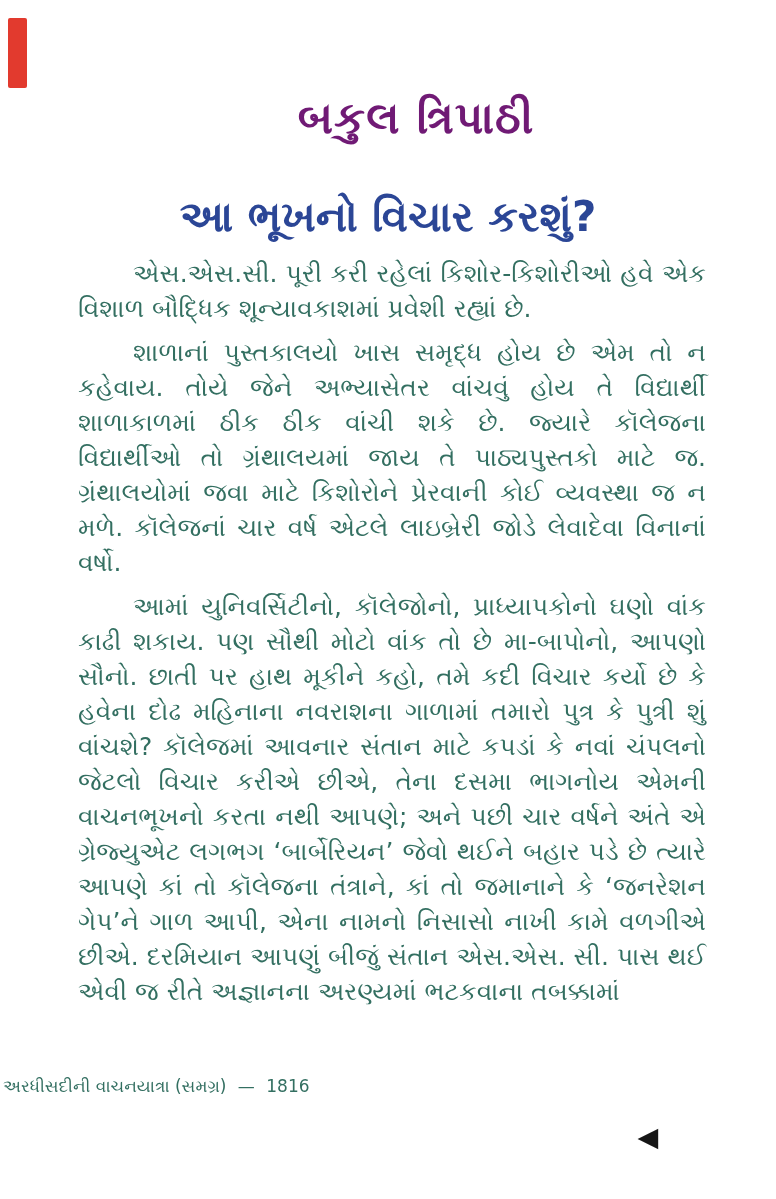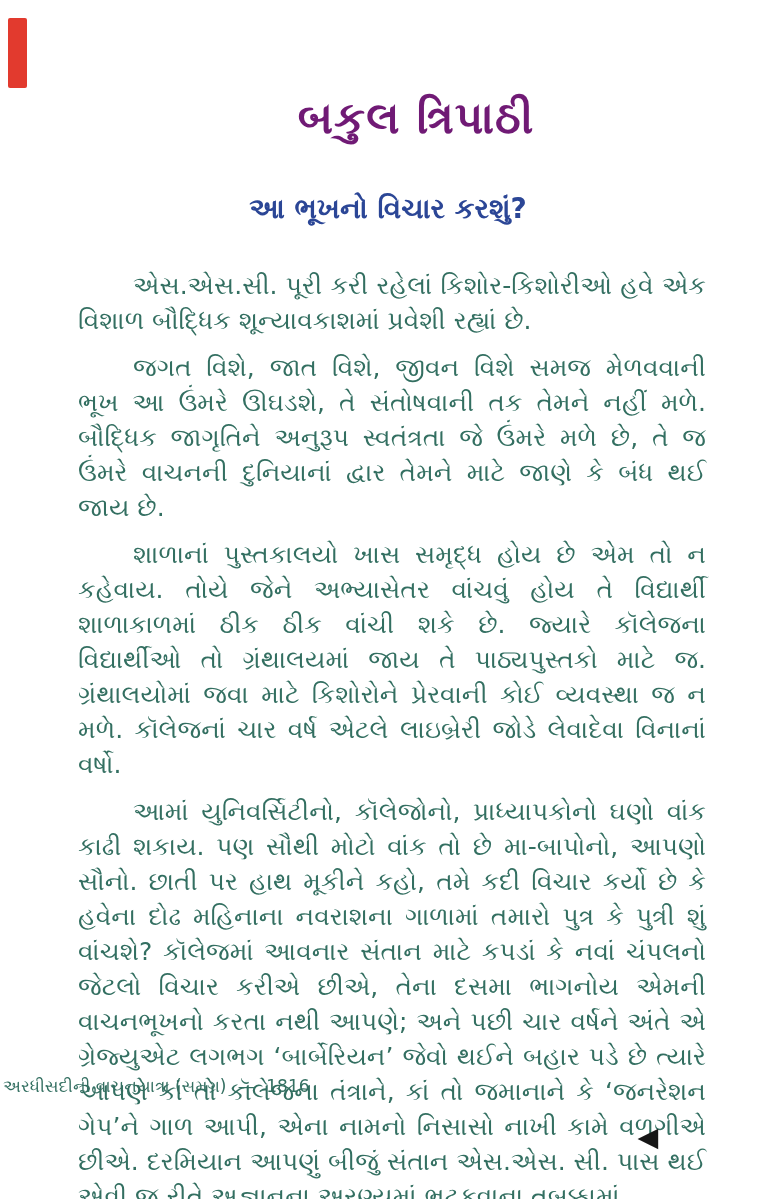--- a/index.html
+++ b/index.html
@@ -32,35 +32,35 @@
     letter-spacing: 1px;
     padding-left: 28px;
   }
   .article-title {
     position: absolute;
     top: 192px;
     left: 0;
     width: 100%;
     text-align: center;
     color: #2b4696;
-    font-size: 28px;
+    font-size: 42px;
     font-weight: bold;
   }
   .body-text {
     position: absolute;
     top: 256px;
     left: 78px;
     width: 628px;
     color: #336f61;
     font-size: 25px;
     line-height: 35px;
     text-align: justify;
   }
   .body-text p {
-    margin: 12px 0 9px 0;
+    margin: 0 0 9px 0;
     text-indent: 55px;
   }
   .footer {
     position: absolute;
     top: 1076px;
     left: 0;
     width: 100%;
     color: #336f61;
     font-size: 17px;
   }
@@ -85,21 +85,20 @@
 <div class="page">
 
   <div class="bookmark-tab"></div>
 
   <div class="author-title">બકુલ ત્રિપાઠી</div>
 
   <div class="article-title">આ ભૂખનો વિચાર કરશું?</div>
 
   <div class="body-text">
     <p>એસ.એસ.સી. પૂરી કરી રહેલાં કિશોર-કિશોરીઓ હવે એક વિશાળ બૌદ્ધિક શૂન્યાવકાશમાં પ્રવેશી રહ્યાં છે.</p>
-    <p>જગત વિશે, જાત વિશે, જીવન વિશે સમજ મેળવવાની ભૂખ આ ઉંમરે ઊઘડશે, તે સંતોષવાની તક તેમને નહીં મળે. બૌદ્ધિક જાગૃતિને અનુરૂપ સ્વતંત્રતા જે ઉંમરે મળે છે, તે જ ઉંમરે વાચનની દુનિયાનાં દ્વાર તેમને માટે જાણે કે બંધ થઈ જાય છે.</p>
     <p>શાળાનાં પુસ્તકાલયો ખાસ સમૃદ્ધ હોય છે એમ તો ન કહેવાય. તોયે જેને અભ્યાસેતર વાંચવું હોય તે વિદ્યાર્થી શાળાકાળમાં ઠીક ઠીક વાંચી શકે છે. જ્યારે કૉલેજના વિદ્યાર્થીઓ તો ગ્રંથાલયમાં જાય તે પાઠ્યપુસ્તકો માટે જ. ગ્રંથાલયોમાં જવા માટે કિશોરોને પ્રેરવાની કોઈ વ્યવસ્થા જ ન મળે. કૉલેજનાં ચાર વર્ષ એટલે લાઇબ્રેરી જોડે લેવાદેવા વિનાનાં વર્ષો.</p>
     <p>આમાં યુનિવર્સિટીનો, કૉલેજોનો, પ્રાધ્યાપકોનો ઘણો વાંક કાઢી શકાય. પણ સૌથી મોટો વાંક તો છે મા-બાપોનો, આપણો સૌનો. છાતી પર હાથ મૂકીને કહો, તમે કદી વિચાર કર્યો છે કે હવેના દોઢ મહિનાના નવરાશના ગાળામાં તમારો પુત્ર કે પુત્રી શું વાંચશે? કૉલેજમાં આવનાર સંતાન માટે કપડાં કે નવાં ચંપલનો જેટલો વિચાર કરીએ છીએ, તેના દસમા ભાગનોય એમની વાચનભૂખનો કરતા નથી આપણે; અને પછી ચાર વર્ષને અંતે એ ગ્રેજ્યુએટ લગભગ ‘બાર્બેરિયન’ જેવો થઈને બહાર પડે છે ત્યારે આપણે કાં તો કૉલેજના તંત્રાને, કાં તો જમાનાને કે ‘જનરેશન ગેપ’ને ગાળ આપી, એના નામનો નિસાસો નાખી કામે વળગીએ છીએ. દરમિયાન આપણું બીજું સંતાન એસ.એસ. સી. પાસ થઈ એવી જ રીતે અજ્ઞાનના અરણ્યમાં ભટકવાના તબક્કામાં</p>
   </div>
 
   <div class="footer">
     <span>અરધીસદીની વાચનયાત્રા (સમગ્ર)</span>
     <span>—</span>
     <span>1816</span>
   </div>
 

